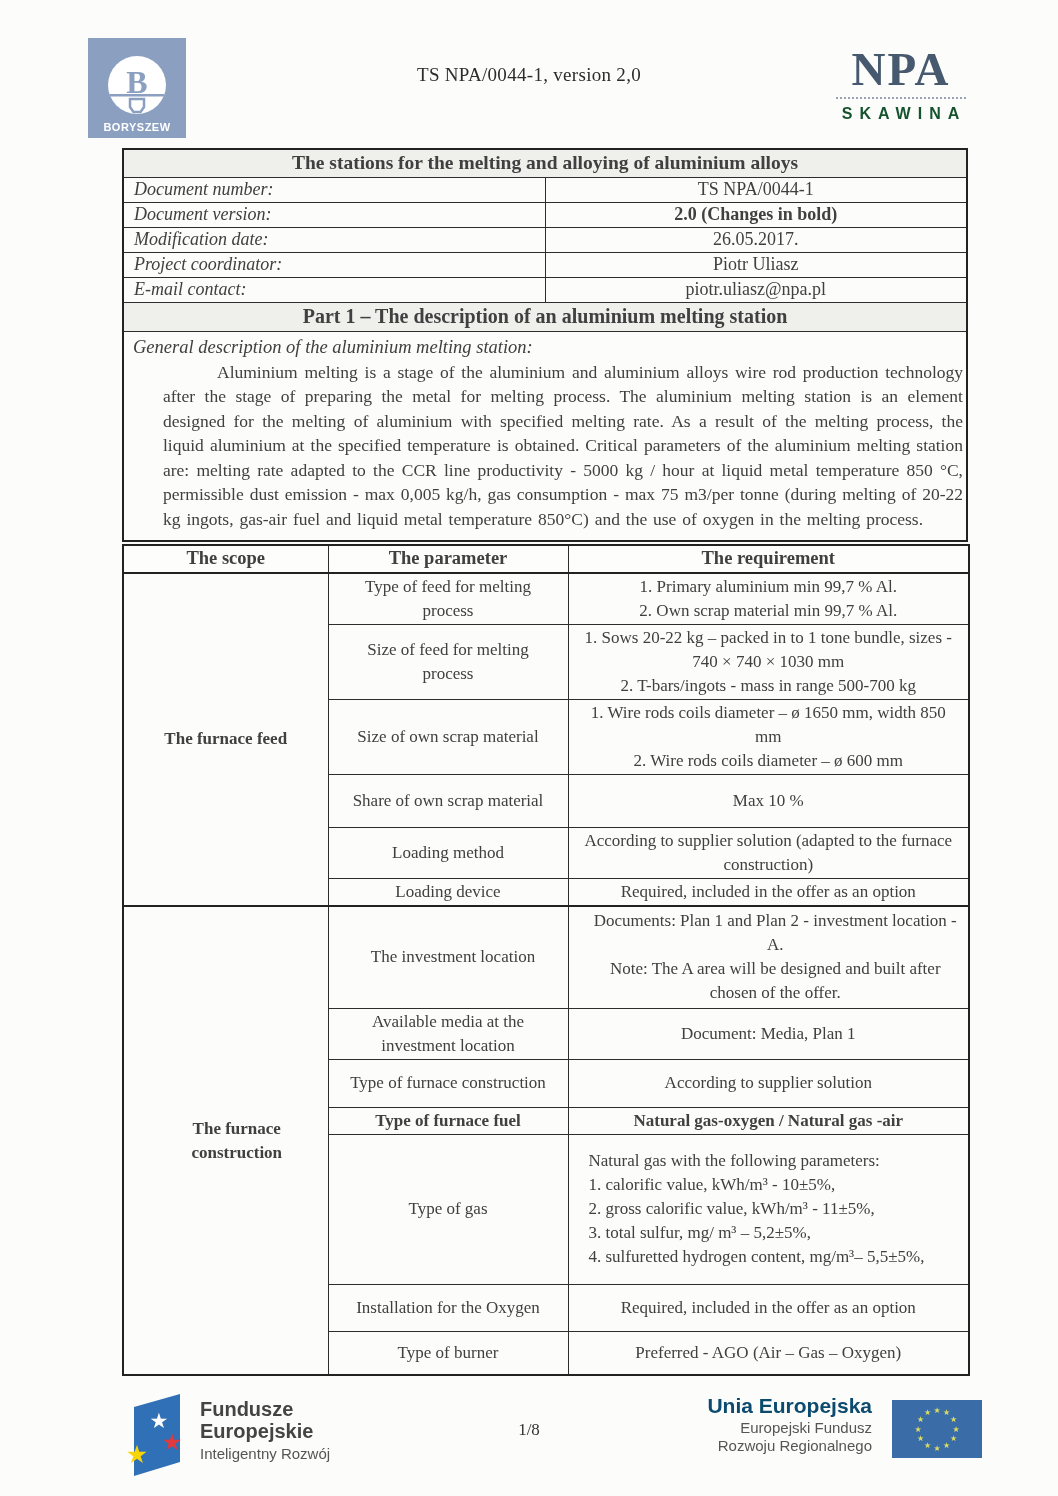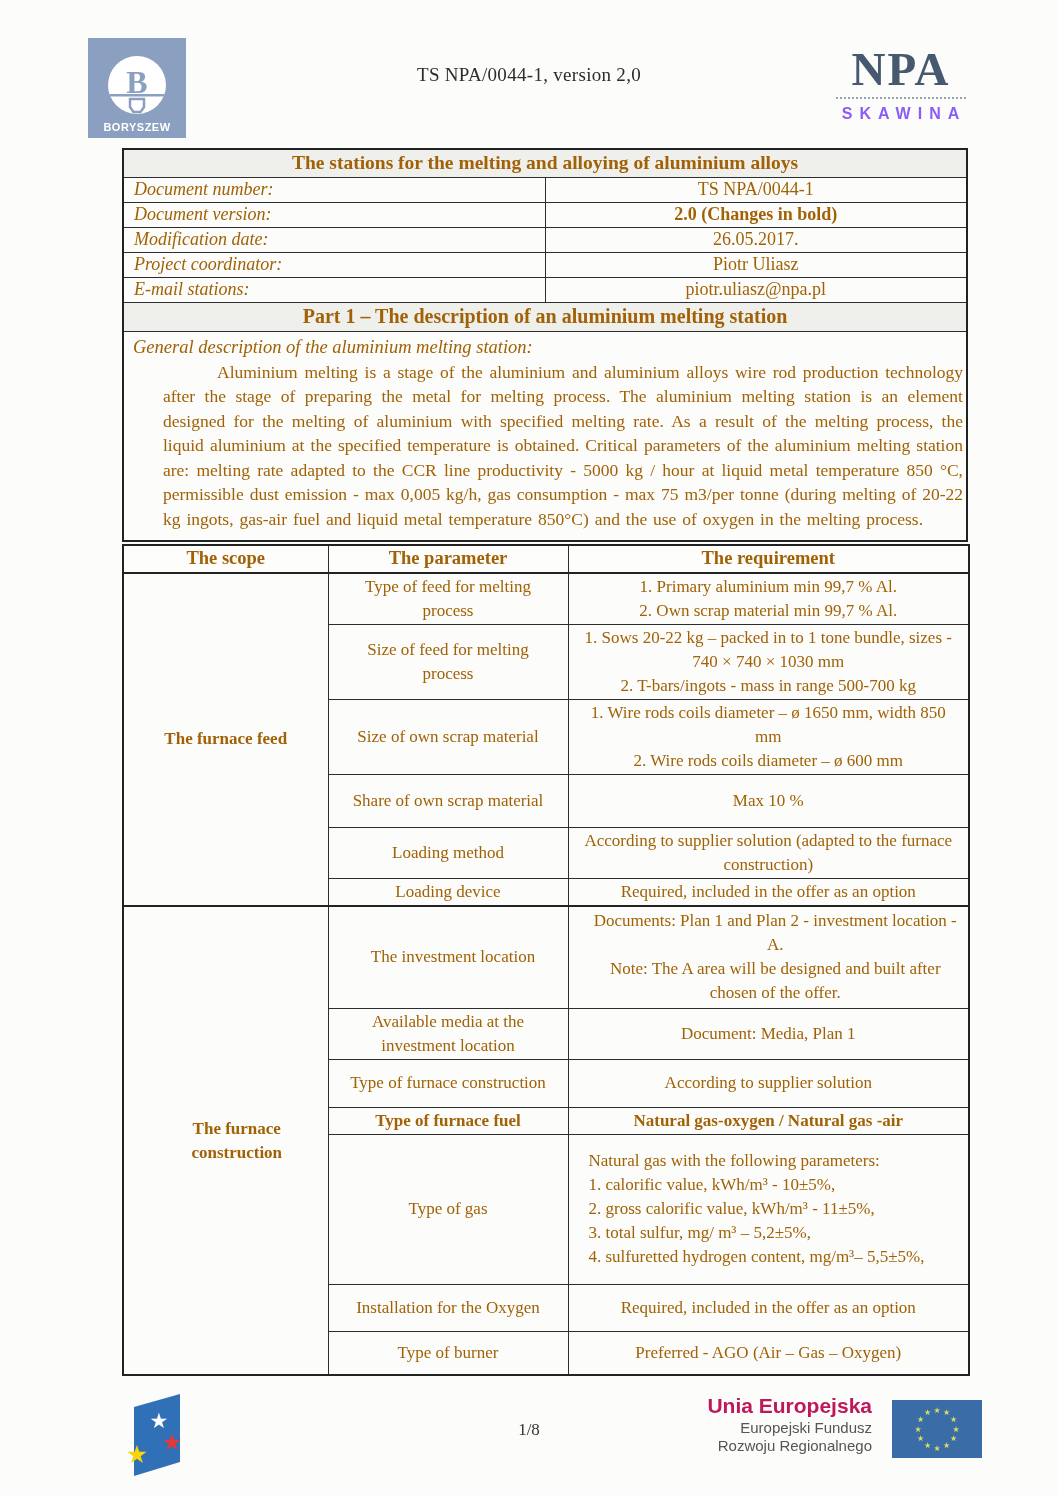--- a/index.html
+++ b/index.html
@@ -21,28 +21,28 @@
   }
   .boryszew { position: absolute; top: 38px; left: 88px; }
   .npa-logo { position: absolute; top: 44px; right: 90px; width: 134px; text-align: center; }
   .npa-word {
     font-family: "Liberation Serif", serif; font-weight: bold;
     font-size: 47px; line-height: 50px; color: #46596f; letter-spacing: 2px;
   }
   .npa-line { border-top: 2px dotted #98a2b2; margin: 3px 2px 6px 2px; }
   .npa-sub {
     font-family: "Liberation Sans", sans-serif; font-weight: bold;
-    font-size: 16px; letter-spacing: 7px; color: #8b5cf6; padding-left: 6px;
+    font-size: 16px; letter-spacing: 7px; color: #14532d; padding-left: 6px;
   }
 
   
   .sheet { position: absolute; top: 148px; left: 122px; width: 846px; }
   table {
     border-collapse: collapse; width: 846px; table-layout: fixed;
-    font-family: "Liberation Serif", serif; color: #a16207;
+    font-family: "Liberation Serif", serif; color: #404040;
   }
   td, th { border: 1px solid #2d2d2d; }
   .docinfo, .spec { border: 2px solid #222; }
 
   .title-row td {
     font-weight: bold; text-align: center; font-size: 19.5px;
     background: #efefec; height: 28px;
   }
   .docinfo .lbl {
     font-style: italic; font-size: 18px; padding: 1px 10px;
@@ -80,21 +80,21 @@
             font-family: "Liberation Sans", sans-serif; color: #4d4d4d; }
   .fe-logo { position: absolute; left: 126px; top: 6px; }
   .fe-text { position: absolute; left: 200px; top: 14px; }
   .fe-main { font-weight: bold; font-size: 20px; line-height: 22px; color: #444; }
   .fe-sub  { font-size: 15px; margin-top: 3px; color: #555; }
   .page-num {
     position: absolute; left: 0; width: 1058px; top: 36px; text-align: center;
     font-family: "Liberation Serif", serif; font-size: 17px; color: #333;
   }
   .eu-text { position: absolute; right: 186px; top: 10px; text-align: right; }
-  .eu-main { font-weight: bold; font-size: 21px; line-height: 23px; color: #be185d; }
+  .eu-main { font-weight: bold; font-size: 21px; line-height: 23px; color: #0c4a6e; }
   .eu-sub  { font-size: 15px; line-height: 18px; margin-top: 2px; color: #555; }
   .eu-flag { position: absolute; right: 76px; top: 16px; }
   svg { overflow: visible; }
 </style>
 </head>
 <body>
 
 <div class="hdr">
 
   <div class="boryszew">
@@ -134,21 +134,21 @@
     </tr>
     <tr>
       <td class="lbl">Modification date:</td>
       <td class="val">26.05.2017.</td>
     </tr>
     <tr>
       <td class="lbl">Project coordinator:</td>
       <td class="val">Piotr Uliasz</td>
     </tr>
     <tr>
-      <td class="lbl">E-mail stations:</td>
+      <td class="lbl">E-mail contact:</td>
       <td class="val">piotr.uliasz@npa.pl</td>
     </tr>
     <tr class="part-row">
       <td colspan="2">Part 1 – The description of an aluminium melting station</td>
     </tr>
     <tr class="desc-row">
       <td colspan="2">
         <div class="gen-head">General description of the aluminium melting station:</div>
         <div class="gen-text">Aluminium melting is a stage of the aluminium and aluminium alloys wire rod production technology after the stage of preparing the metal for melting process. The aluminium melting station is an element designed for the melting of aluminium with specified melting rate. As a result of the melting process, the liquid aluminium at the specified temperature is obtained. Critical parameters of the aluminium melting station are: melting rate adapted to the CCR line productivity - 5000 kg / hour at liquid metal temperature 850 °C, permissible dust emission - max 0,005 kg/h, gas consumption - max 75 m3/per tonne (during melting of 20-22 kg ingots, gas-air fuel and liquid metal temperature 850°C) and the use of oxygen in the melting process.</div>
       </td>
@@ -240,20 +240,27 @@
 
 <div class="footer">
 
   <div class="fe-logo">
     <svg width="60" height="90" viewBox="0 0 60 90">
       <polygon points="8,17 54,4 54,72 8,86" fill="#2f70b6"></polygon>
       <text x="33" y="38" text-anchor="middle" font-size="21" fill="#ffffff">★</text>
       <text x="46" y="60" text-anchor="middle" font-size="23" fill="#e0393e">★</text>
       <text x="11" y="73" text-anchor="middle" font-size="25" fill="#f8d408">★</text>
     </svg>
+  </div>
+  <div class="fe-text">
+    <div class="fe-main">
+      <div>Fundusze</div>
+      <div>Europejskie</div>
+    </div>
+    <div class="fe-sub">Inteligentny Rozwój</div>
   </div>
 
   <div class="page-num">1/8</div>
 
   <div class="eu-text">
     <div class="eu-main">Unia Europejska</div>
     <div class="eu-sub">
       <div>Europejski Fundusz</div>
       <div>Rozwoju Regionalnego</div>
     </div>

